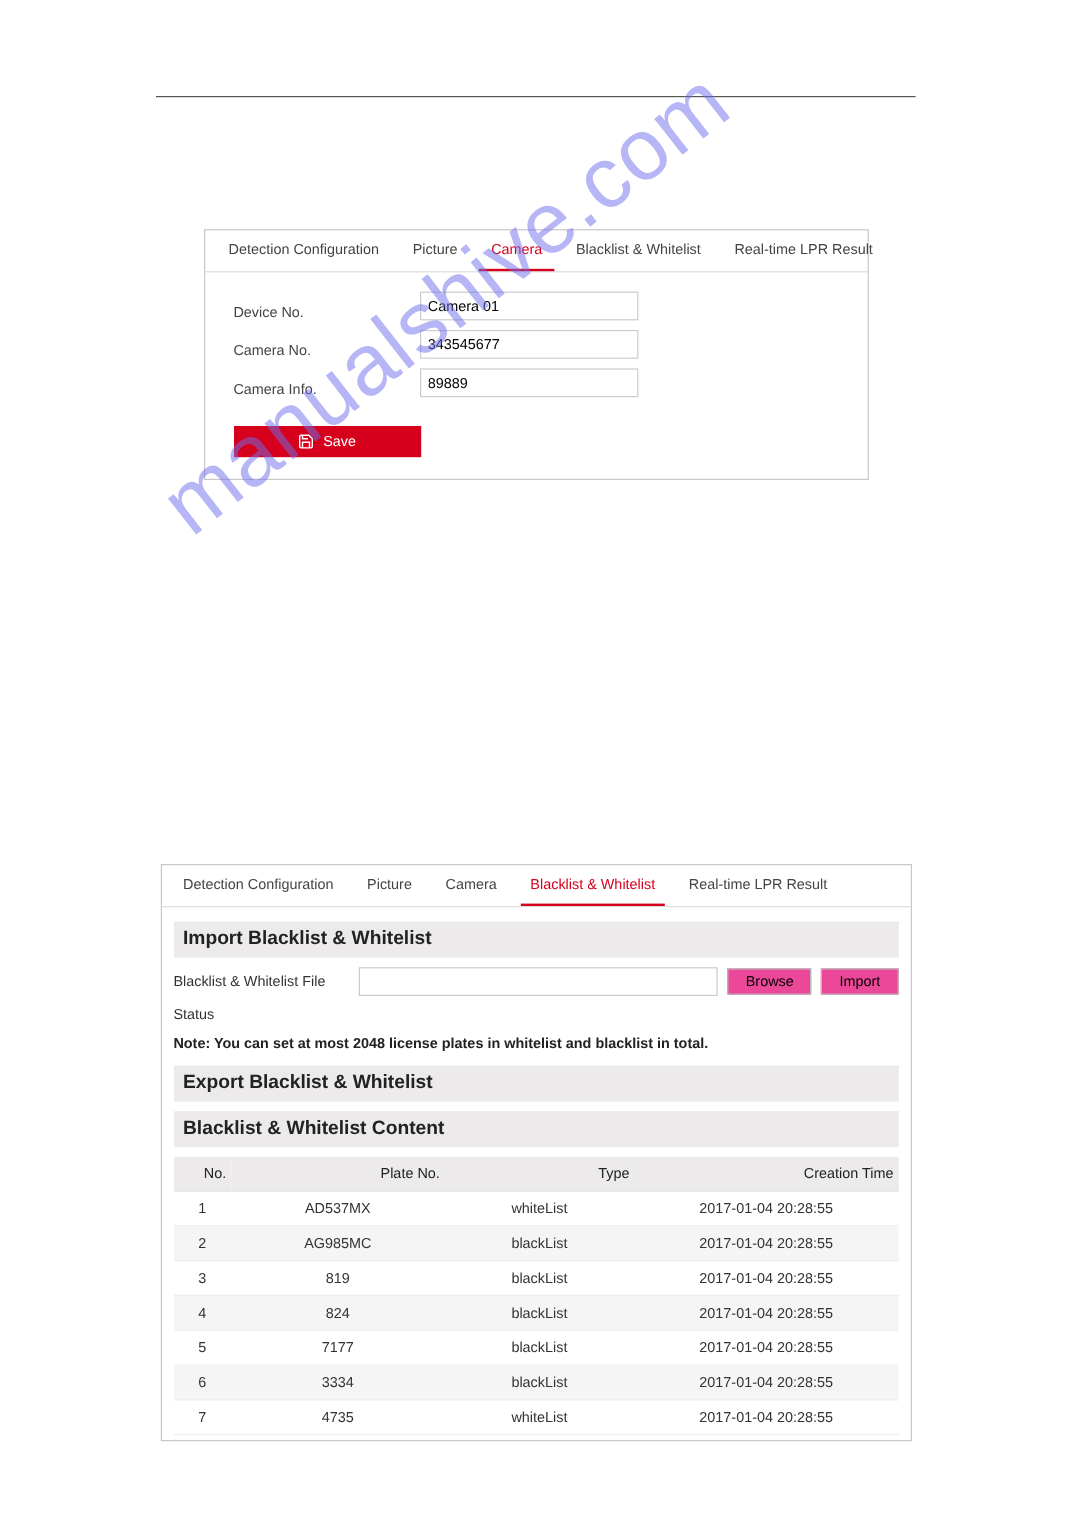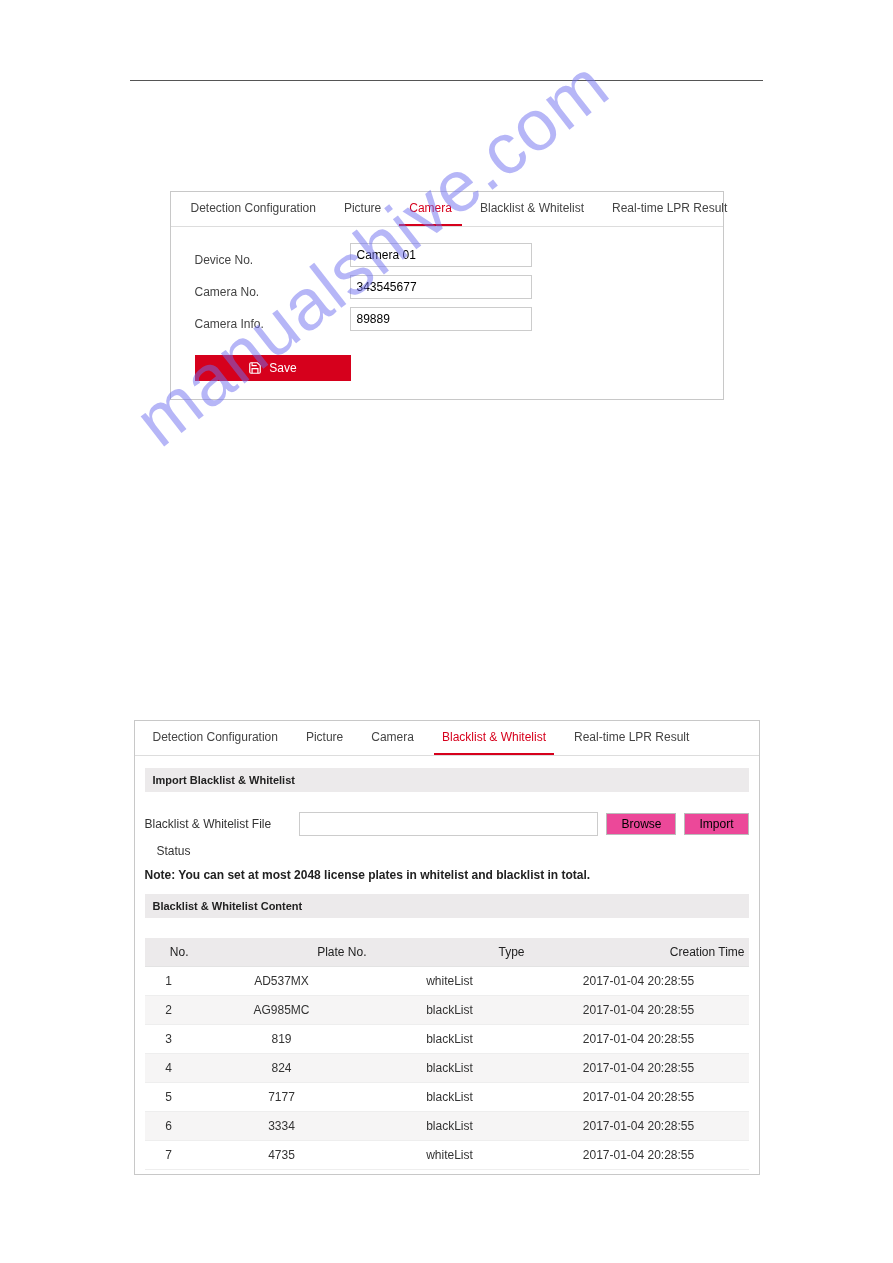--- a/index.html
+++ b/index.html
@@ -106,23 +106,23 @@
   }
   .panel2 .tabs { padding: 0 4px; }
   .panel2 .tab { padding: 9px 8px; margin: 0 6px; }
   .body2 {
     padding: 12px 10px 4px 10px;
   }
   .section-header {
     background: #eceaeb;
     padding: 6px 8px;
     font-weight: bold;
-    font-size: 11px;
+    font-size: 16px;
     color: #222;
-    margin-bottom: 20px;
+    margin-bottom: 8px;
   }
   .file-row {
     display: flex;
     align-items: center;
     gap: 8px;
     margin-bottom: 8px;
   }
   .file-label {
     width: 146px;
     font-size: 12px;
@@ -139,21 +139,21 @@
     height: 22px;
     border: 1px solid #bbb;
     background: #ec4899;
     font-size: 12px;
     padding: 0 14px;
     cursor: pointer;
   }
   .status-row {
     font-size: 12px;
     color: #333;
-    margin: 6px 0 10px 12px;
+    margin: 6px 0 10px 0;
   }
   .note {
     font-size: 12px;
     font-weight: bold;
     color: #222;
     margin: 8px 0 12px 0;
   }
   .export-btn-wrap { margin-bottom: 14px; }
 
   table.content {
@@ -239,20 +239,21 @@
         <span class="file-label">Blacklist &amp; Whitelist File</span>
         <input class="file-input" value="" style="">
         <button class="btn">Browse</button>
         <button class="btn">Import</button>
       </div>
 
       <div class="status-row">Status</div>
 
       <div class="note">Note: You can set at most 2048 license plates in whitelist and blacklist in total.</div>
 
+      <div class="section-header">Export Blacklist &amp; Whitelist</div>
 
       <div class="section-header">Blacklist &amp; Whitelist Content</div>
 
       <table class="content">
         <thead>
           <tr>
             <th class="col-no">No.</th>
             <th class="col-plate">Plate No.</th>
             <th class="col-type">Type</th>
             <th>Creation Time</th>

